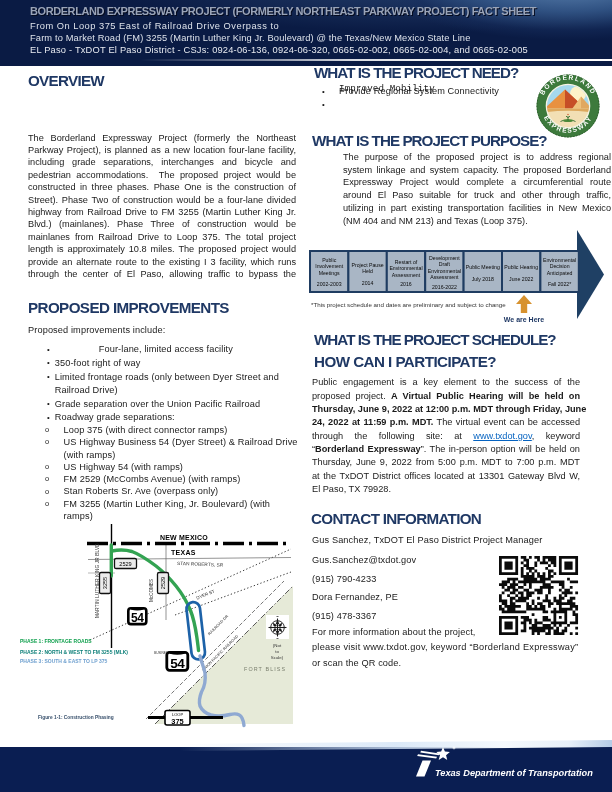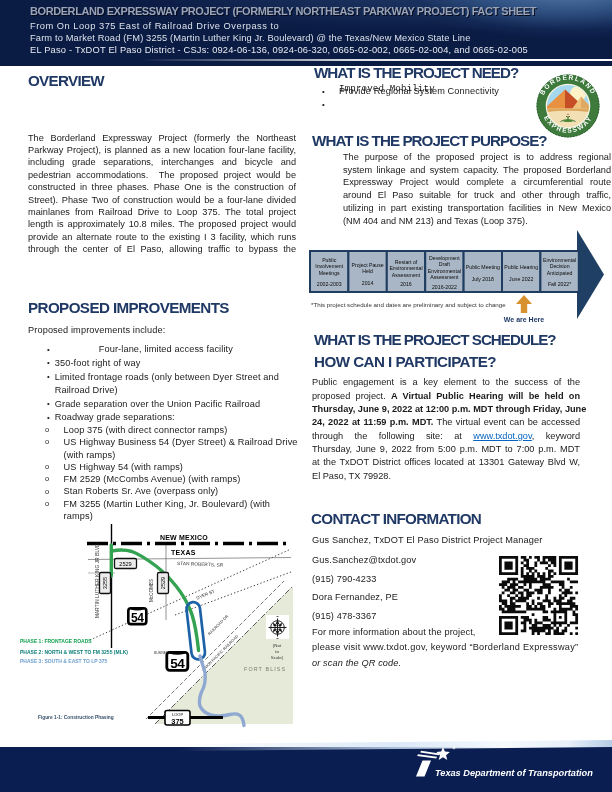--- a/index.html
+++ b/index.html
@@ -35,20 +35,22 @@
 
 <div class="h1" style="left:28px;top:72.6px;letter-spacing:-0.7px;">OVERVIEW</div>
 
 <div class="abs" style="left:28px;top:99.6px;width:268px;margin-top:32px;">
 <div class="jl">The Borderland Expressway Project (formerly the Northeast</div>
 <div class="jl">Parkway Project), is planned as a new location four-lane facility,</div>
 <div class="jl">including grade separations, interchanges and bicycle and</div>
 <div class="jl">pedestrian accommodations.&nbsp; The proposed project would be</div>
 <div class="jl">constructed in three phases. Phase One is the construction of</div>
 <div class="jl">Street). Phase Two of construction would be a four-lane divided</div>
+<div class="jl">highway from Railroad Drive to FM 3255 (Martin Luther King Jr.</div>
+<div class="jl">Blvd.) (mainlanes). Phase Three of construction would be</div>
 <div class="jl">mainlanes from Railroad Drive to Loop 375. The total project</div>
 <div class="jl">length is approximately 10.8 miles. The proposed project would</div>
 <div class="jl">provide an alternate route to the existing I 3 facility, which runs</div>
 <div class="jl">through the center of El Paso, allowing traffic to bypass the</div>
 </div>
 
 <div class="h1" style="left:28px;top:300.1px;letter-spacing:-0.6px;">PROPOSED IMPROVEMENTS</div>
 
 <div class="bt" style="left:28px;top:325.5px;">Proposed improvements include:</div>
 
@@ -305,20 +307,21 @@
 <div class="h1" style="left:314px;top:331.6px;letter-spacing:-1.0px;">WHAT IS THE PROJECT SCHEDULE?</div>
 
 <div class="h1" style="left:314px;top:353.6px;letter-spacing:-0.55px;">HOW CAN I PARTICIPATE?</div>
 
 <div class="abs" style="left:312px;top:376.4px;width:268px;">
 <div class="jl" style="height:13.35px;line-height:13.35px;">Public engagement is a key element to the success of the</div>
 <div class="jl" style="height:13.35px;line-height:13.35px;">proposed project. <span class="b">A Virtual Public Hearing will be held on</span></div>
 <div class="jl b" style="height:13.35px;line-height:13.35px;">Thursday, June 9, 2022 at 12:00 p.m. MDT through Friday, June</div>
 <div class="jl" style="height:13.35px;line-height:13.35px;"><span class="b">24, 2022 at 11:59 p.m. MDT.</span> The virtual event can be accessed</div>
 <div class="jl" style="height:13.35px;line-height:13.35px;">through the following site: at <span style="color:#0563c1;text-decoration:underline;">www.txdot.gov</span>, keyword</div>
+<div class="jl" style="height:13.35px;line-height:13.35px;">“<span class="b">Borderland Expressway</span>”. The in-person option will be held on</div>
 <div class="jl" style="height:13.35px;line-height:13.35px;">Thursday, June 9, 2022 from 5:00 p.m. MDT to 7:00 p.m. MDT</div>
 <div class="jl" style="height:13.35px;line-height:13.35px;">at the TxDOT District offices located at 13301 Gateway Blvd W,</div>
 <div class="jll" style="height:13.35px;line-height:13.35px;">El Paso, TX 79928.</div>
 </div>
 
 <div class="h1" style="left:311px;top:510.6px;letter-spacing:-0.7px;">CONTACT INFORMATION</div>
 
 <div class="bt" style="left:312px;top:536px;">Gus Sanchez, TxDOT El Paso District Project Manager</div>
 
 <div class="bt" style="left:312px;top:556px;">Gus.Sanchez@txdot.gov</div>
@@ -326,21 +329,21 @@
 <div class="bt" style="left:312px;top:574.5px;">(915) 790-4233</div>
 
 <div class="bt" style="left:312px;top:593px;">Dora Fernandez, PE</div>
 
 <div class="bt" style="left:312px;top:611.5px;">(915) 478-3367</div>
 
 <div class="bt" style="left:312px;top:628.3px;">For more information about the project,</div>
 
 <div class="bt" style="left:312px;top:643.3px;letter-spacing:0.25px;">please visit www.txdot.gov, keyword “Borderland Expressway”</div>
 
-<div class="bt" style="left:312px;top:659.3px;font-style:italic;">or scan the QR code.</div>
+<div class="bt" style="left:312px;top:659.3px;">or scan the QR code.</div>
 
 <svg class="abs" style="left:0;top:0;" width="612" height="792" viewBox="0 0 612 792">
   <path d="M499.0 556.0h19.12v2.77h-19.12zM520.79 556.0h5.5v2.77h-5.5zM528.97 556.0h2.77v2.77h-2.77zM534.41 556.0h5.5v2.77h-5.5zM542.59 556.0h13.67v2.77h-13.67zM558.93 556.0h19.12v2.77h-19.12zM499.0 558.72h2.77v2.77h-2.77zM515.34 558.72h2.77v2.77h-2.77zM523.52 558.72h5.5v2.77h-5.5zM537.14 558.72h2.77v2.77h-2.77zM542.59 558.72h2.77v2.77h-2.77zM548.03 558.72h8.22v2.77h-8.22zM558.93 558.72h2.77v2.77h-2.77zM575.28 558.72h2.77v2.77h-2.77zM499.0 561.45h2.77v2.77h-2.77zM504.45 561.45h8.22v2.77h-8.22zM515.34 561.45h2.77v2.77h-2.77zM520.79 561.45h2.77v2.77h-2.77zM526.24 561.45h2.77v2.77h-2.77zM534.41 561.45h2.77v2.77h-2.77zM539.86 561.45h8.22v2.77h-8.22zM550.76 561.45h5.5v2.77h-5.5zM558.93 561.45h2.77v2.77h-2.77zM564.38 561.45h8.22v2.77h-8.22zM575.28 561.45h2.77v2.77h-2.77zM499.0 564.17h2.77v2.77h-2.77zM504.45 564.17h8.22v2.77h-8.22zM515.34 564.17h2.77v2.77h-2.77zM523.52 564.17h5.5v2.77h-5.5zM534.41 564.17h2.77v2.77h-2.77zM548.03 564.17h2.77v2.77h-2.77zM553.48 564.17h2.77v2.77h-2.77zM558.93 564.17h2.77v2.77h-2.77zM564.38 564.17h8.22v2.77h-8.22zM575.28 564.17h2.77v2.77h-2.77zM499.0 566.9h2.77v2.77h-2.77zM504.45 566.9h8.22v2.77h-8.22zM515.34 566.9h2.77v2.77h-2.77zM520.79 566.9h2.77v2.77h-2.77zM526.24 566.9h8.22v2.77h-8.22zM545.31 566.9h2.77v2.77h-2.77zM558.93 566.9h2.77v2.77h-2.77zM564.38 566.9h8.22v2.77h-8.22zM575.28 566.9h2.77v2.77h-2.77zM499.0 569.62h2.77v2.77h-2.77zM515.34 569.62h2.77v2.77h-2.77zM520.79 569.62h2.77v2.77h-2.77zM528.97 569.62h2.77v2.77h-2.77zM534.41 569.62h2.77v2.77h-2.77zM548.03 569.62h5.5v2.77h-5.5zM558.93 569.62h2.77v2.77h-2.77zM575.28 569.62h2.77v2.77h-2.77zM499.0 572.34h19.12v2.77h-19.12zM520.79 572.34h2.77v2.77h-2.77zM526.24 572.34h2.77v2.77h-2.77zM531.69 572.34h2.77v2.77h-2.77zM537.14 572.34h2.77v2.77h-2.77zM542.59 572.34h2.77v2.77h-2.77zM548.03 572.34h2.77v2.77h-2.77zM553.48 572.34h2.77v2.77h-2.77zM558.93 572.34h19.12v2.77h-19.12zM520.79 575.07h13.67v2.77h-13.67zM537.14 575.07h8.22v2.77h-8.22zM548.03 575.07h5.5v2.77h-5.5zM507.17 577.79h10.95v2.77h-10.95zM523.52 577.79h13.67v2.77h-13.67zM539.86 577.79h10.95v2.77h-10.95zM567.1 577.79h2.77v2.77h-2.77zM501.72 580.52h8.22v2.77h-8.22zM512.62 580.52h2.77v2.77h-2.77zM518.07 580.52h27.29v2.77h-27.29zM550.76 580.52h13.67v2.77h-13.67zM569.83 580.52h8.22v2.77h-8.22zM499.0 583.24h8.22v2.77h-8.22zM509.9 583.24h8.22v2.77h-8.22zM523.52 583.24h2.77v2.77h-2.77zM528.97 583.24h2.77v2.77h-2.77zM542.59 583.24h8.22v2.77h-8.22zM558.93 583.24h5.5v2.77h-5.5zM501.72 585.97h2.77v2.77h-2.77zM507.17 585.97h8.22v2.77h-8.22zM518.07 585.97h5.5v2.77h-5.5zM528.97 585.97h2.77v2.77h-2.77zM539.86 585.97h13.67v2.77h-13.67zM561.66 585.97h2.77v2.77h-2.77zM569.83 585.97h2.77v2.77h-2.77zM504.45 588.69h5.5v2.77h-5.5zM512.62 588.69h5.5v2.77h-5.5zM523.52 588.69h5.5v2.77h-5.5zM534.41 588.69h8.22v2.77h-8.22zM548.03 588.69h2.77v2.77h-2.77zM558.93 588.69h2.77v2.77h-2.77zM564.38 588.69h5.5v2.77h-5.5zM501.72 591.41h2.77v2.77h-2.77zM509.9 591.41h5.5v2.77h-5.5zM518.07 591.41h5.5v2.77h-5.5zM526.24 591.41h8.22v2.77h-8.22zM537.14 591.41h5.5v2.77h-5.5zM548.03 591.41h2.77v2.77h-2.77zM561.66 591.41h10.95v2.77h-10.95zM575.28 591.41h2.77v2.77h-2.77zM499.0 594.14h2.77v2.77h-2.77zM507.17 594.14h2.77v2.77h-2.77zM515.34 594.14h2.77v2.77h-2.77zM520.79 594.14h2.77v2.77h-2.77zM526.24 594.14h5.5v2.77h-5.5zM545.31 594.14h2.77v2.77h-2.77zM558.93 594.14h2.77v2.77h-2.77zM564.38 594.14h2.77v2.77h-2.77zM499.0 596.86h2.77v2.77h-2.77zM509.9 596.86h5.5v2.77h-5.5zM518.07 596.86h10.95v2.77h-10.95zM537.14 596.86h2.77v2.77h-2.77zM545.31 596.86h2.77v2.77h-2.77zM553.48 596.86h2.77v2.77h-2.77zM558.93 596.86h5.5v2.77h-5.5zM569.83 596.86h5.5v2.77h-5.5zM499.0 599.59h8.22v2.77h-8.22zM509.9 599.59h2.77v2.77h-2.77zM515.34 599.59h10.95v2.77h-10.95zM531.69 599.59h2.77v2.77h-2.77zM542.59 599.59h8.22v2.77h-8.22zM553.48 599.59h8.22v2.77h-8.22zM567.1 599.59h5.5v2.77h-5.5zM501.72 602.31h5.5v2.77h-5.5zM509.9 602.31h5.5v2.77h-5.5zM526.24 602.31h2.77v2.77h-2.77zM531.69 602.31h2.77v2.77h-2.77zM537.14 602.31h5.5v2.77h-5.5zM548.03 602.31h5.5v2.77h-5.5zM556.21 602.31h19.12v2.77h-19.12zM499.0 605.03h2.77v2.77h-2.77zM504.45 605.03h16.39v2.77h-16.39zM526.24 605.03h5.5v2.77h-5.5zM534.41 605.03h2.77v2.77h-2.77zM539.86 605.03h5.5v2.77h-5.5zM548.03 605.03h2.77v2.77h-2.77zM558.93 605.03h2.77v2.77h-2.77zM569.83 605.03h8.22v2.77h-8.22zM499.0 607.76h5.5v2.77h-5.5zM507.17 607.76h8.22v2.77h-8.22zM526.24 607.76h19.12v2.77h-19.12zM553.48 607.76h2.77v2.77h-2.77zM558.93 607.76h13.67v2.77h-13.67zM575.28 607.76h2.77v2.77h-2.77zM501.72 610.48h24.57v2.77h-24.57zM542.59 610.48h5.5v2.77h-5.5zM550.76 610.48h16.39v2.77h-16.39zM572.55 610.48h2.77v2.77h-2.77zM531.69 613.21h2.77v2.77h-2.77zM553.48 613.21h2.77v2.77h-2.77zM564.38 613.21h2.77v2.77h-2.77zM572.55 613.21h5.5v2.77h-5.5zM499.0 615.93h19.12v2.77h-19.12zM520.79 615.93h8.22v2.77h-8.22zM542.59 615.93h5.5v2.77h-5.5zM553.48 615.93h2.77v2.77h-2.77zM558.93 615.93h2.77v2.77h-2.77zM564.38 615.93h2.77v2.77h-2.77zM575.28 615.93h2.77v2.77h-2.77zM499.0 618.66h2.77v2.77h-2.77zM515.34 618.66h2.77v2.77h-2.77zM523.52 618.66h8.22v2.77h-8.22zM534.41 618.66h2.77v2.77h-2.77zM542.59 618.66h8.22v2.77h-8.22zM553.48 618.66h2.77v2.77h-2.77zM564.38 618.66h2.77v2.77h-2.77zM575.28 618.66h2.77v2.77h-2.77zM499.0 621.38h2.77v2.77h-2.77zM504.45 621.38h8.22v2.77h-8.22zM515.34 621.38h2.77v2.77h-2.77zM520.79 621.38h5.5v2.77h-5.5zM528.97 621.38h2.77v2.77h-2.77zM534.41 621.38h8.22v2.77h-8.22zM550.76 621.38h16.39v2.77h-16.39zM569.83 621.38h8.22v2.77h-8.22zM499.0 624.1h2.77v2.77h-2.77zM504.45 624.1h8.22v2.77h-8.22zM515.34 624.1h2.77v2.77h-2.77zM523.52 624.1h2.77v2.77h-2.77zM531.69 624.1h5.5v2.77h-5.5zM542.59 624.1h8.22v2.77h-8.22zM553.48 624.1h2.77v2.77h-2.77zM558.93 624.1h2.77v2.77h-2.77zM567.1 624.1h2.77v2.77h-2.77zM499.0 626.83h2.77v2.77h-2.77zM504.45 626.83h8.22v2.77h-8.22zM515.34 626.83h2.77v2.77h-2.77zM523.52 626.83h2.77v2.77h-2.77zM528.97 626.83h24.57v2.77h-24.57zM556.21 626.83h2.77v2.77h-2.77zM564.38 626.83h2.77v2.77h-2.77zM575.28 626.83h2.77v2.77h-2.77zM499.0 629.55h2.77v2.77h-2.77zM515.34 629.55h2.77v2.77h-2.77zM520.79 629.55h5.5v2.77h-5.5zM531.69 629.55h13.67v2.77h-13.67zM548.03 629.55h2.77v2.77h-2.77zM553.48 629.55h5.5v2.77h-5.5zM561.66 629.55h5.5v2.77h-5.5zM499.0 632.28h19.12v2.77h-19.12zM531.69 632.28h2.77v2.77h-2.77zM537.14 632.28h2.77v2.77h-2.77zM545.31 632.28h5.5v2.77h-5.5zM553.48 632.28h10.95v2.77h-10.95zM569.83 632.28h2.77v2.77h-2.77zM575.28 632.28h2.77v2.77h-2.77z" fill="#0b0b0b"></path>
 </svg>
 
 <div class="abs" style="left:0;top:747px;width:612px;height:45px;background:#0a1e52;"></div>
 
 <div class="abs" style="left:180px;top:741.5px;width:432px;height:6.5px;
   background:linear-gradient(to right, rgba(255,255,255,0), rgba(210,227,246,0.8) 50%, #f5f9fd 75%, #e8f0f9 90%, #b5cce6 100%);
   transform:skewY(-0.5deg);"></div>

